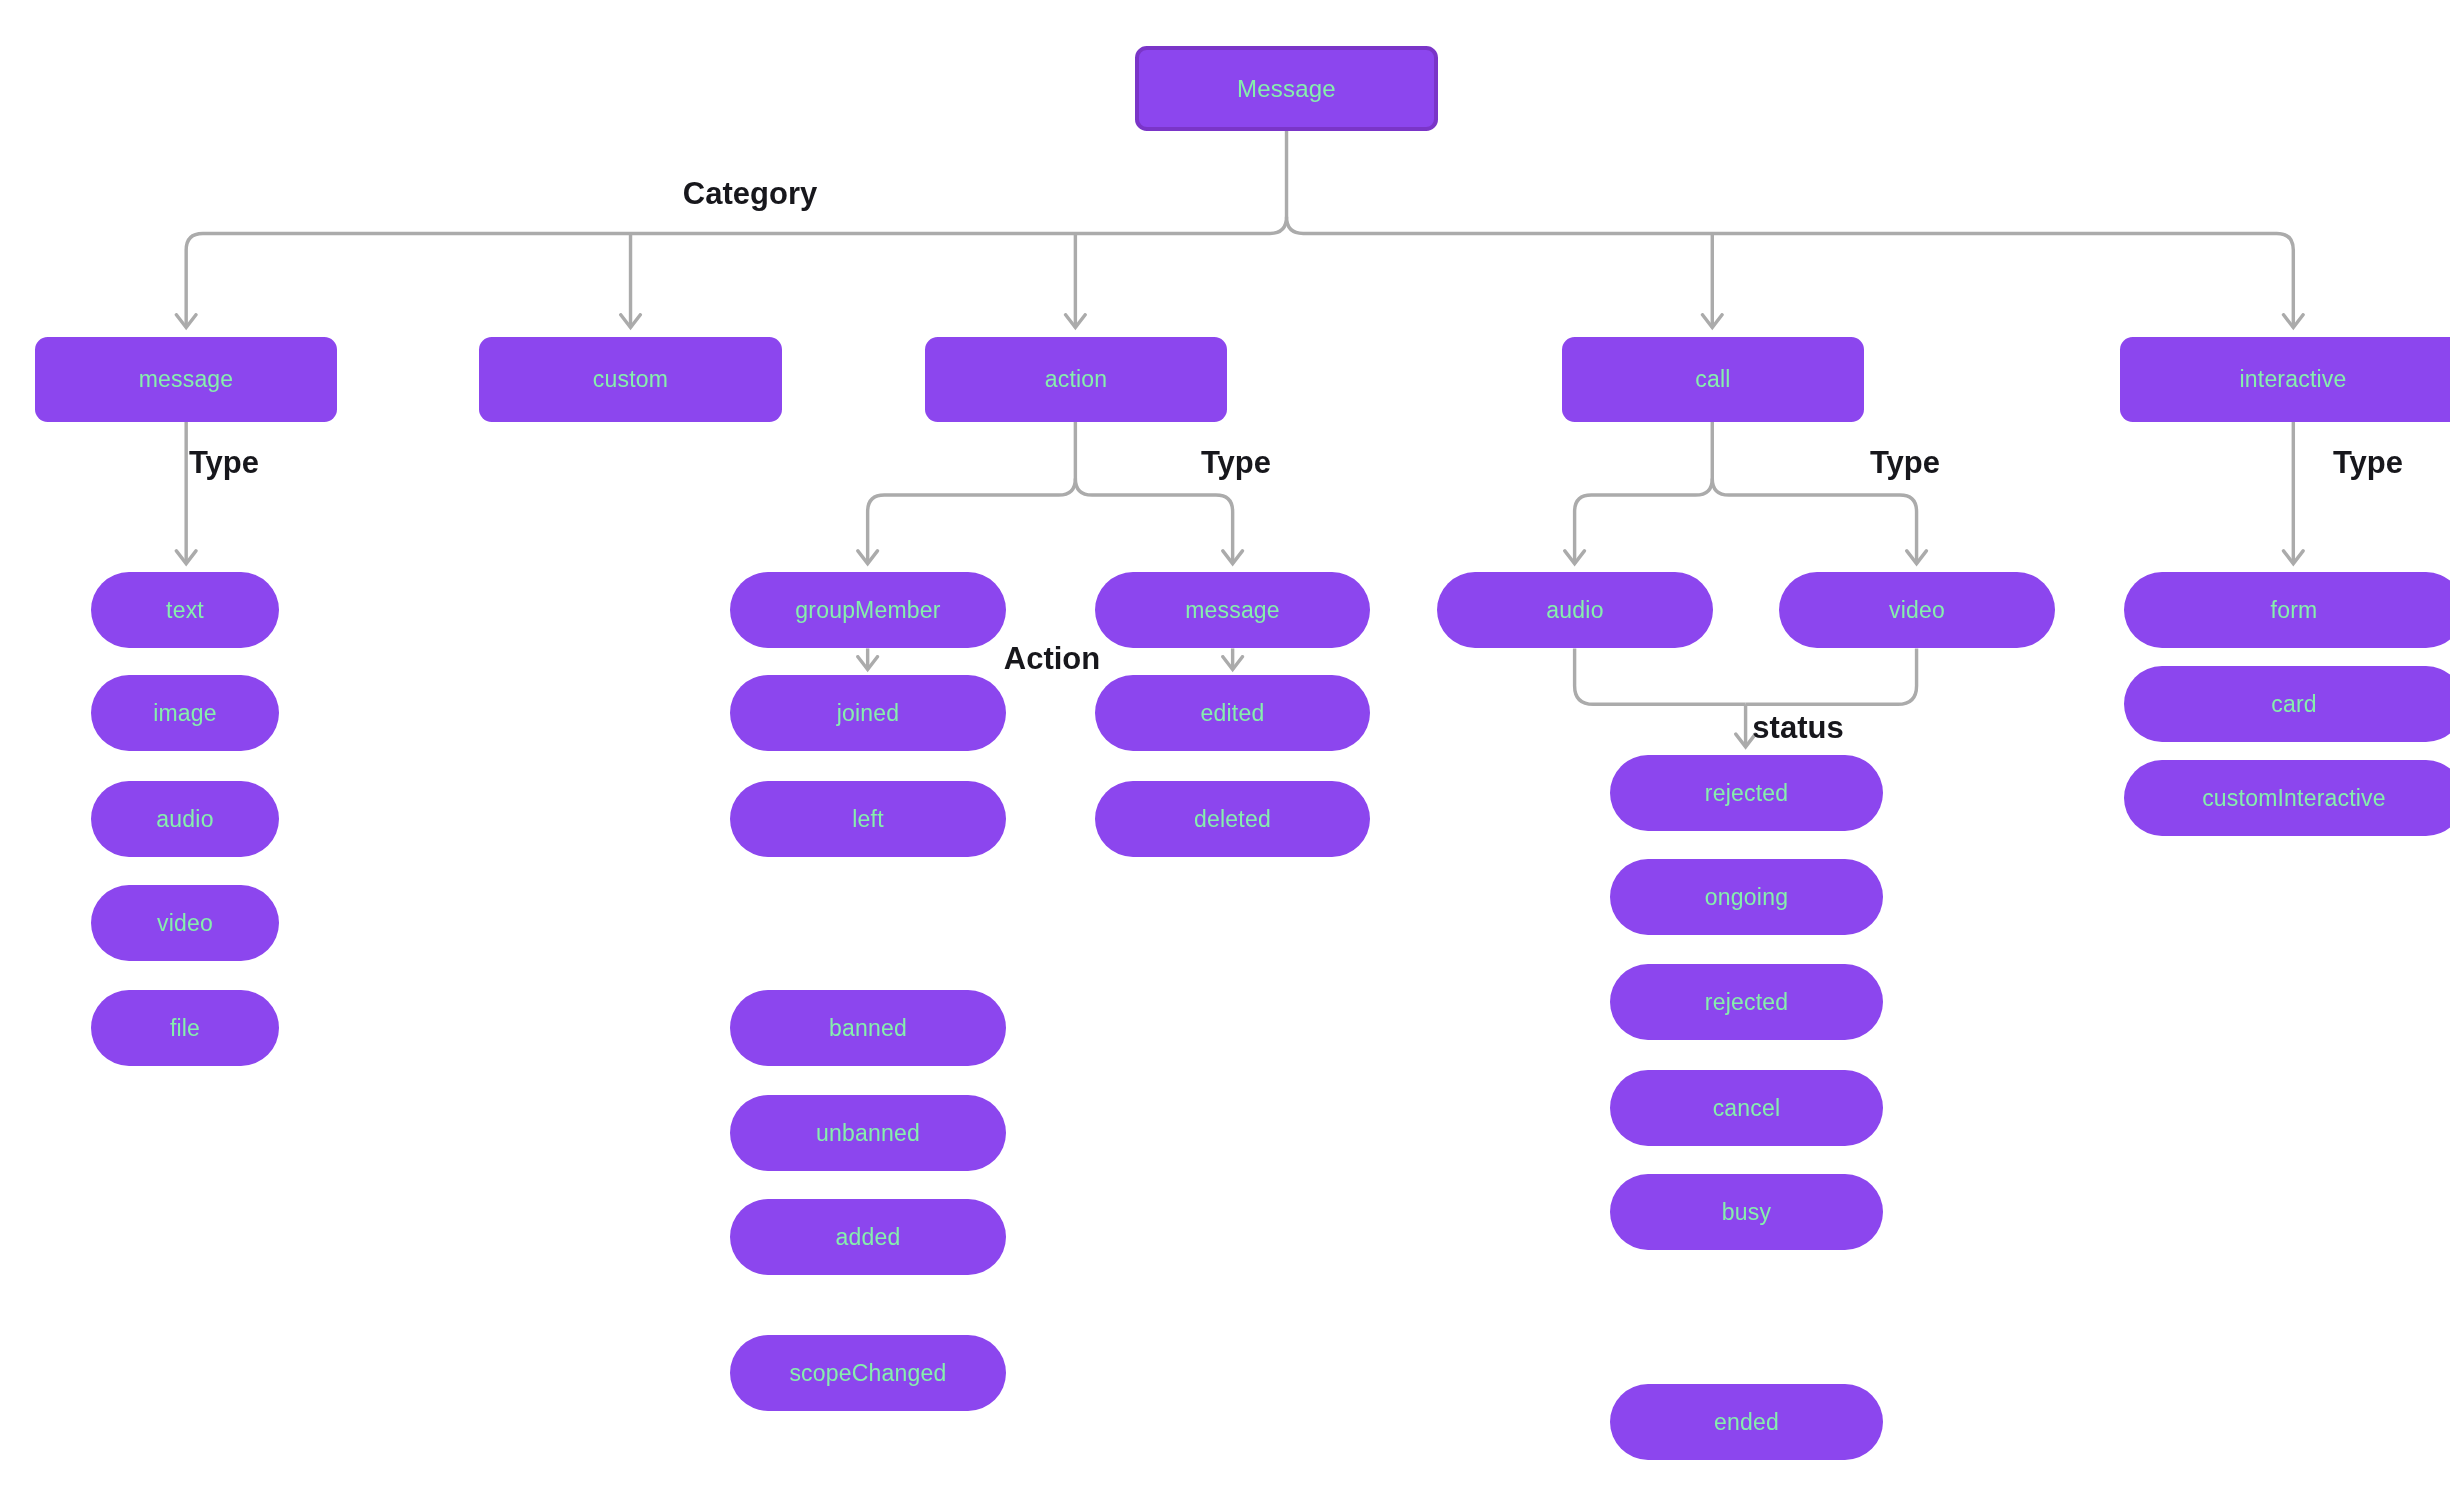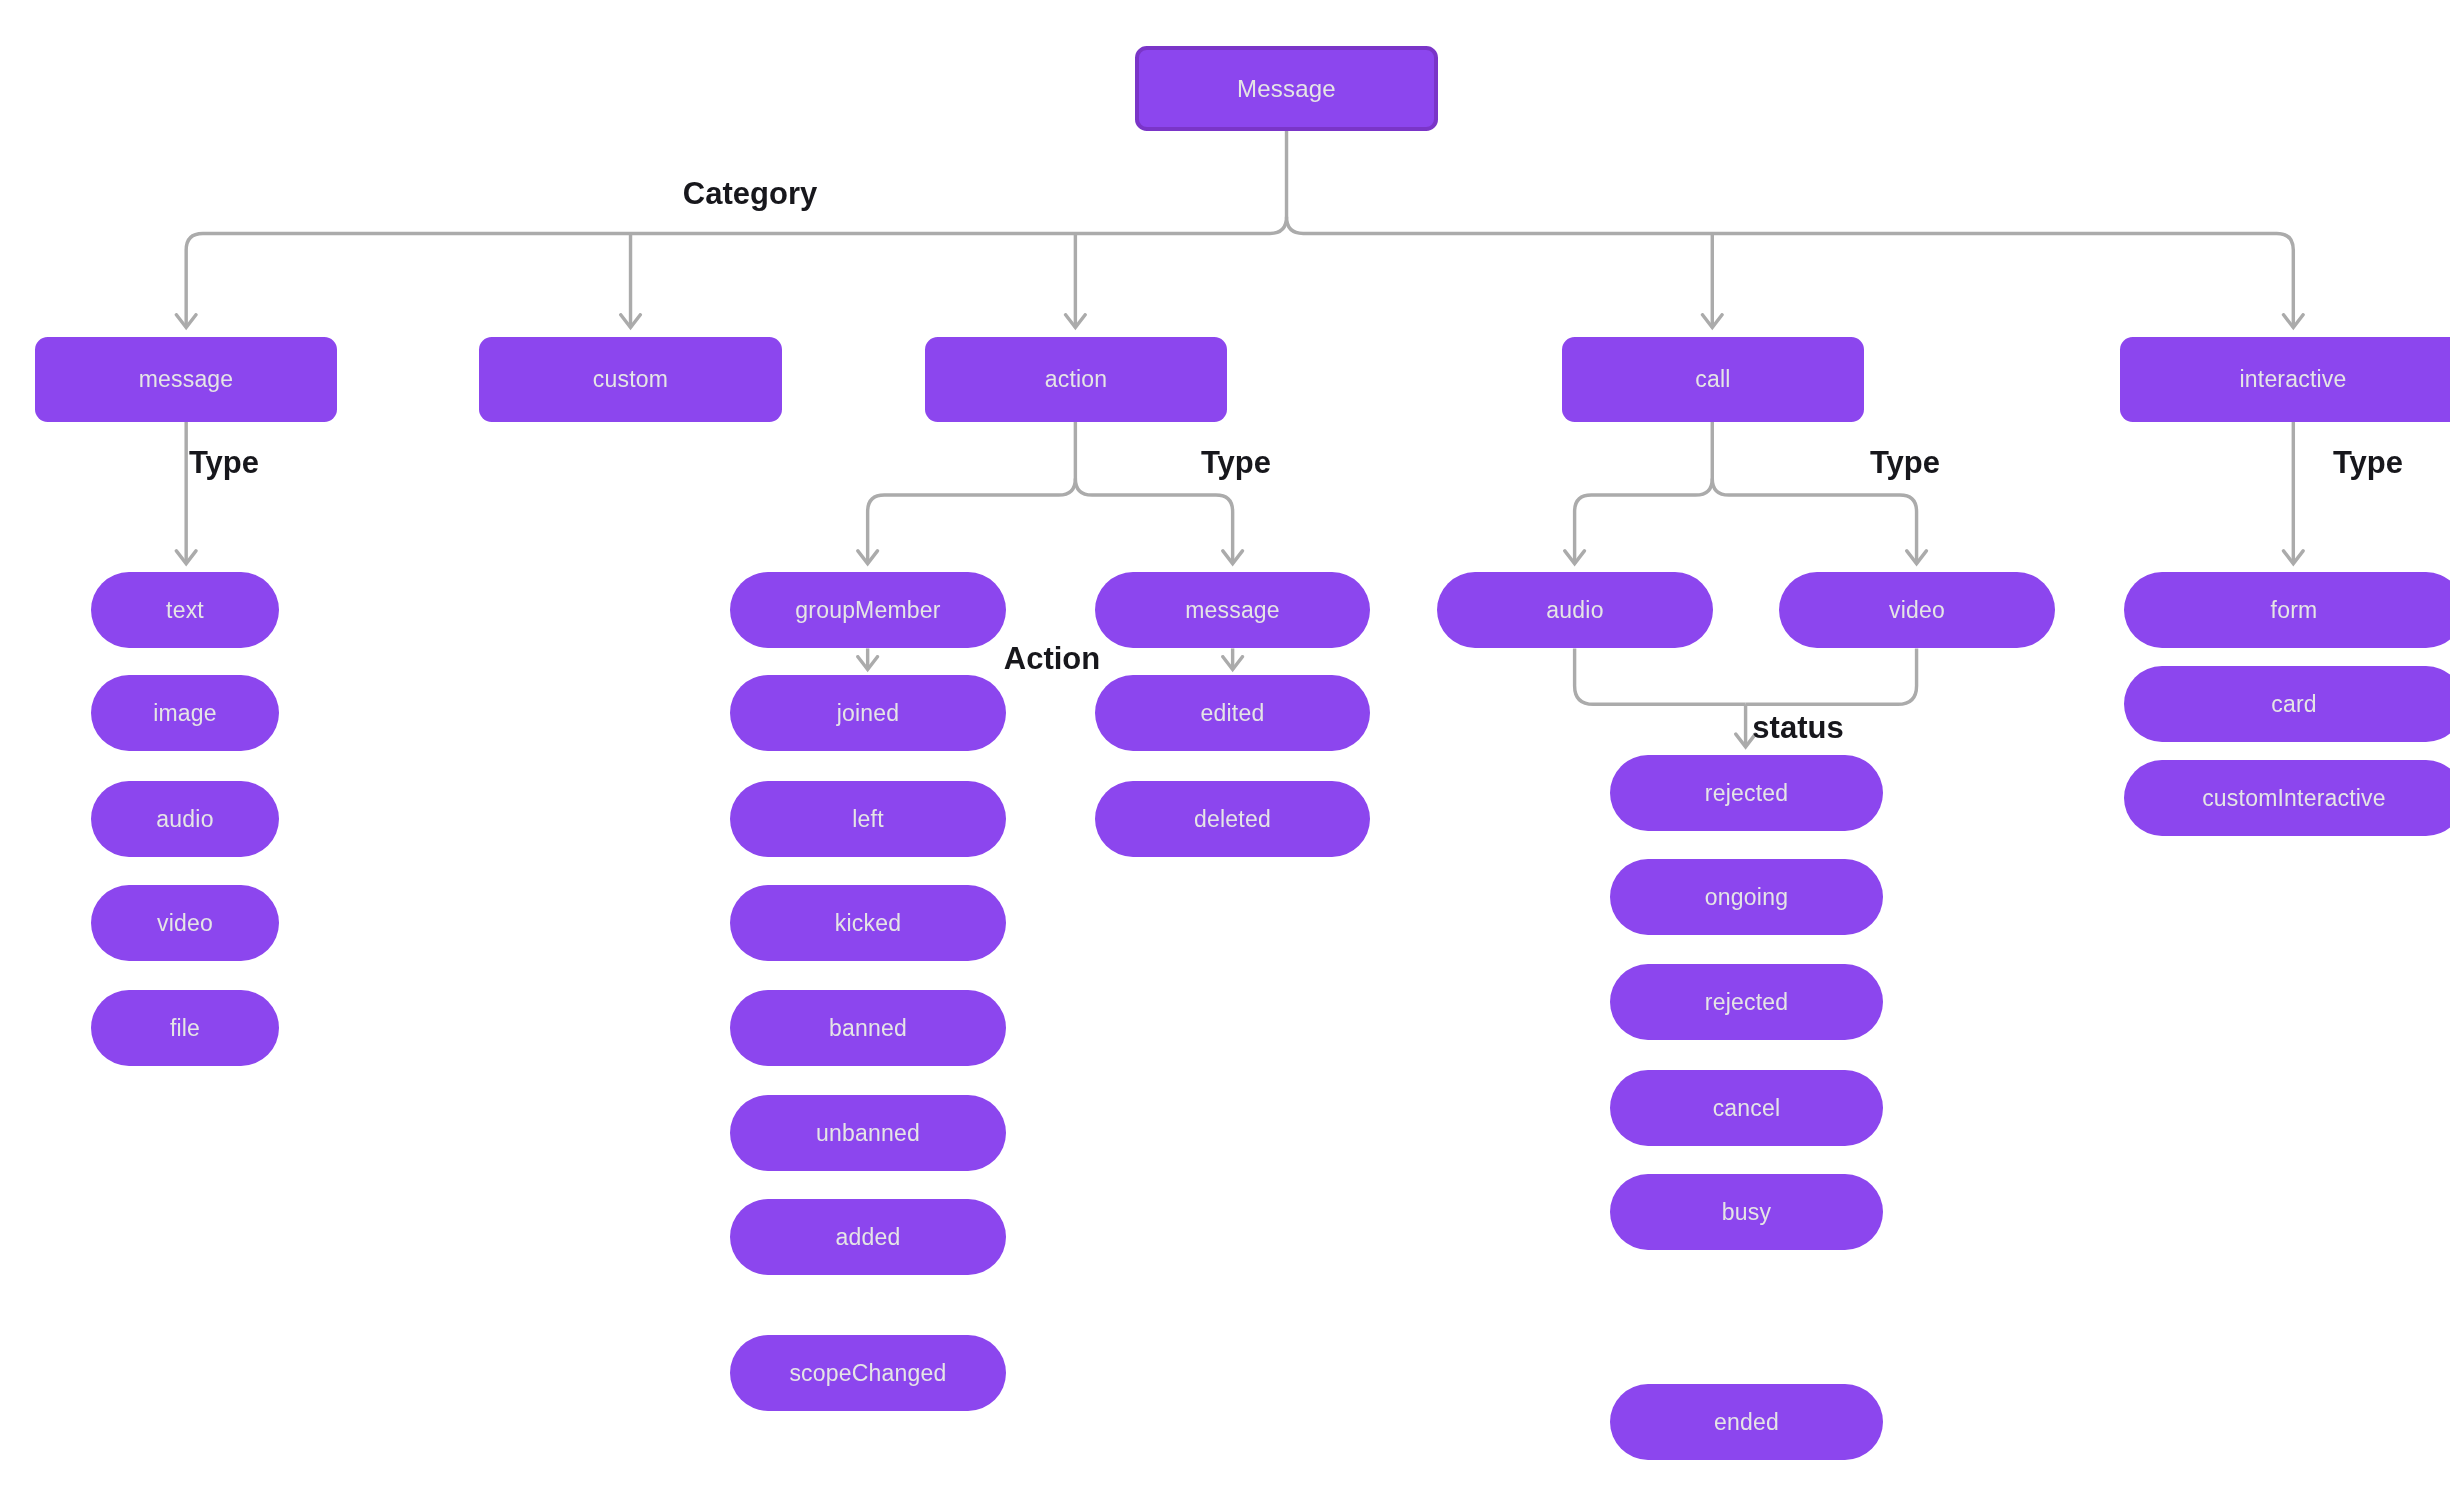--- a/index.html
+++ b/index.html
@@ -18,21 +18,21 @@
   #edges {
     position: absolute;
     left: 0; top: 0;
     width: 2503px;
     height: 1505px;
   }
   .node {
     position: absolute;
     box-sizing: border-box;
     background: #8C46EE;
-    color: #e5e5e5;
+    color: #86efac;
     display: flex;
     align-items: center;
     justify-content: center;
     font-size: 23px;
     line-height: 1;
     white-space: nowrap;
     letter-spacing: 0.2px;
   }
   .cat  { height: 85px; border-radius: 12.7px; }
   .pill { height: 76px; border-radius: 38px; }
@@ -102,21 +102,20 @@
   <div class="node pill" style="left:91px; top:675px; width:188px;">image</div>
   <div class="node pill" style="left:91px; top:781px; width:188px;">audio</div>
   <div class="node pill" style="left:91px; top:885px; width:188px;">video</div>
   <div class="node pill" style="left:91px; top:990px; width:188px;">file</div>
 
   <div class="node pill" style="left:730px; top:572px; width:276px;">groupMember</div>
   <div class="node pill" style="left:1095px; top:572px; width:275px;">message</div>
 
   <div class="node pill" style="left:730px; top:675px; width:276px;">joined</div>
   <div class="node pill" style="left:730px; top:781px; width:276px;">left</div>
-  <div class="node pill" style="left:730px; top:885px; width:276px;">kicked</div>
   <div class="node pill" style="left:730px; top:990px; width:276px;">banned</div>
   <div class="node pill" style="left:730px; top:1095px; width:276px;">unbanned</div>
   <div class="node pill" style="left:730px; top:1199px; width:276px;">added</div>
   <div class="node pill" style="left:730px; top:1304px; width:276px;margin-top:31px;">scopeChanged</div>
 
   <div class="node pill" style="left:1095px; top:675px; width:275px;">edited</div>
   <div class="node pill" style="left:1095px; top:781px; width:275px;">deleted</div>
 
   <div class="node pill" style="left:1437px; top:572px; width:276px;">audio</div>
   <div class="node pill" style="left:1779px; top:572px; width:276px;">video</div>

